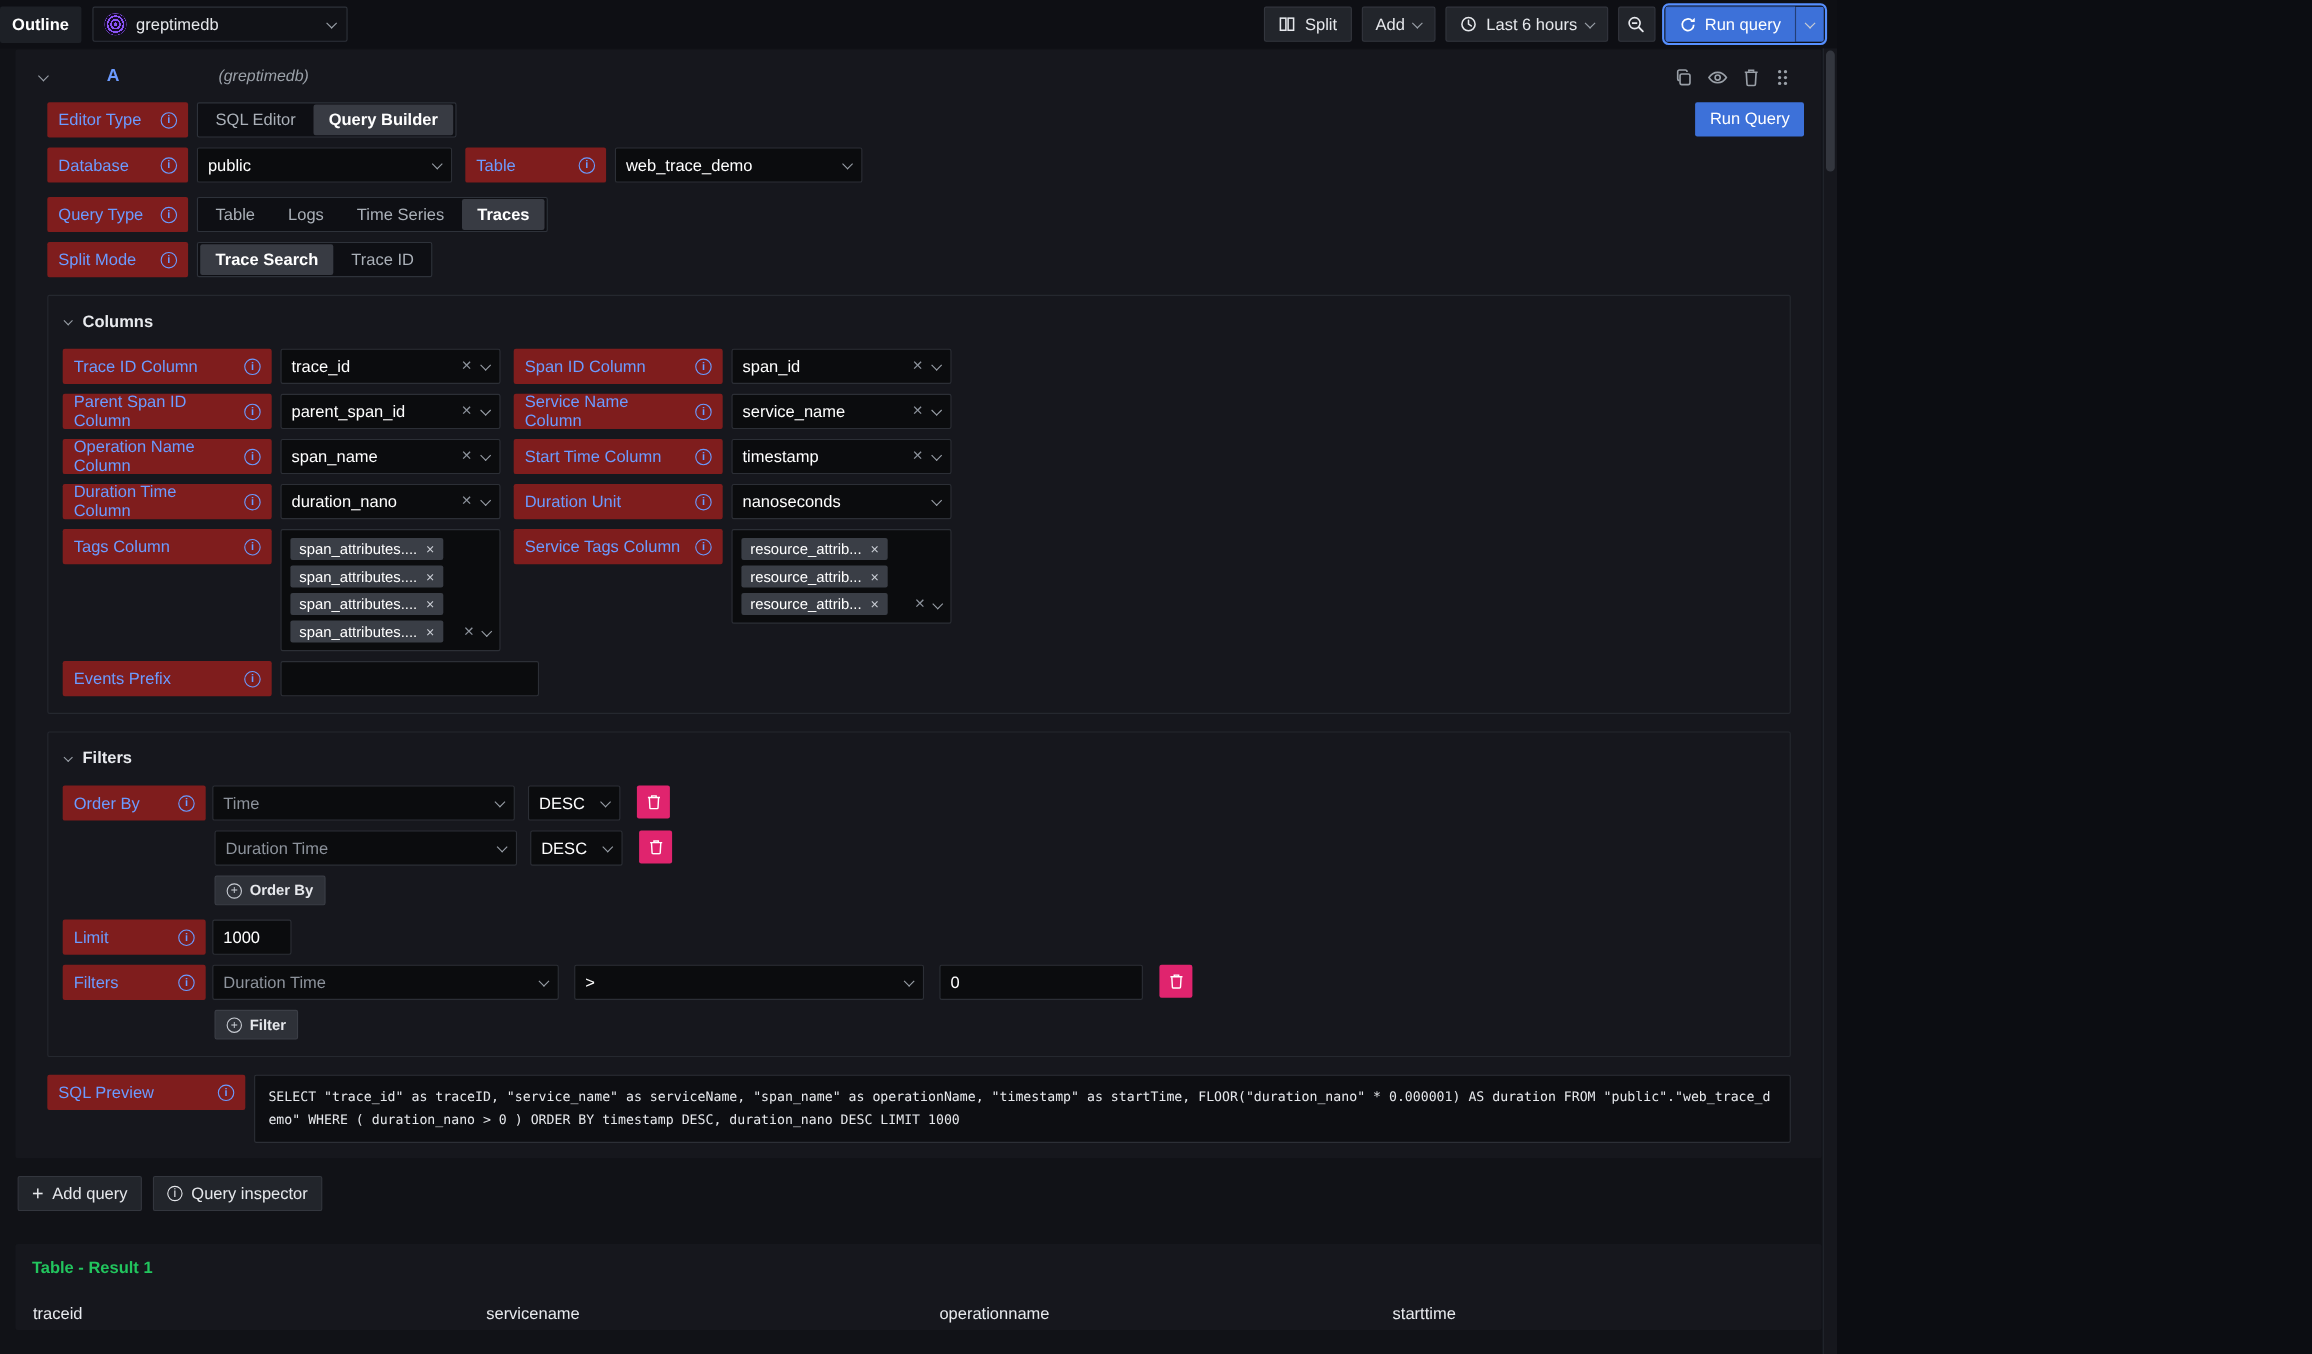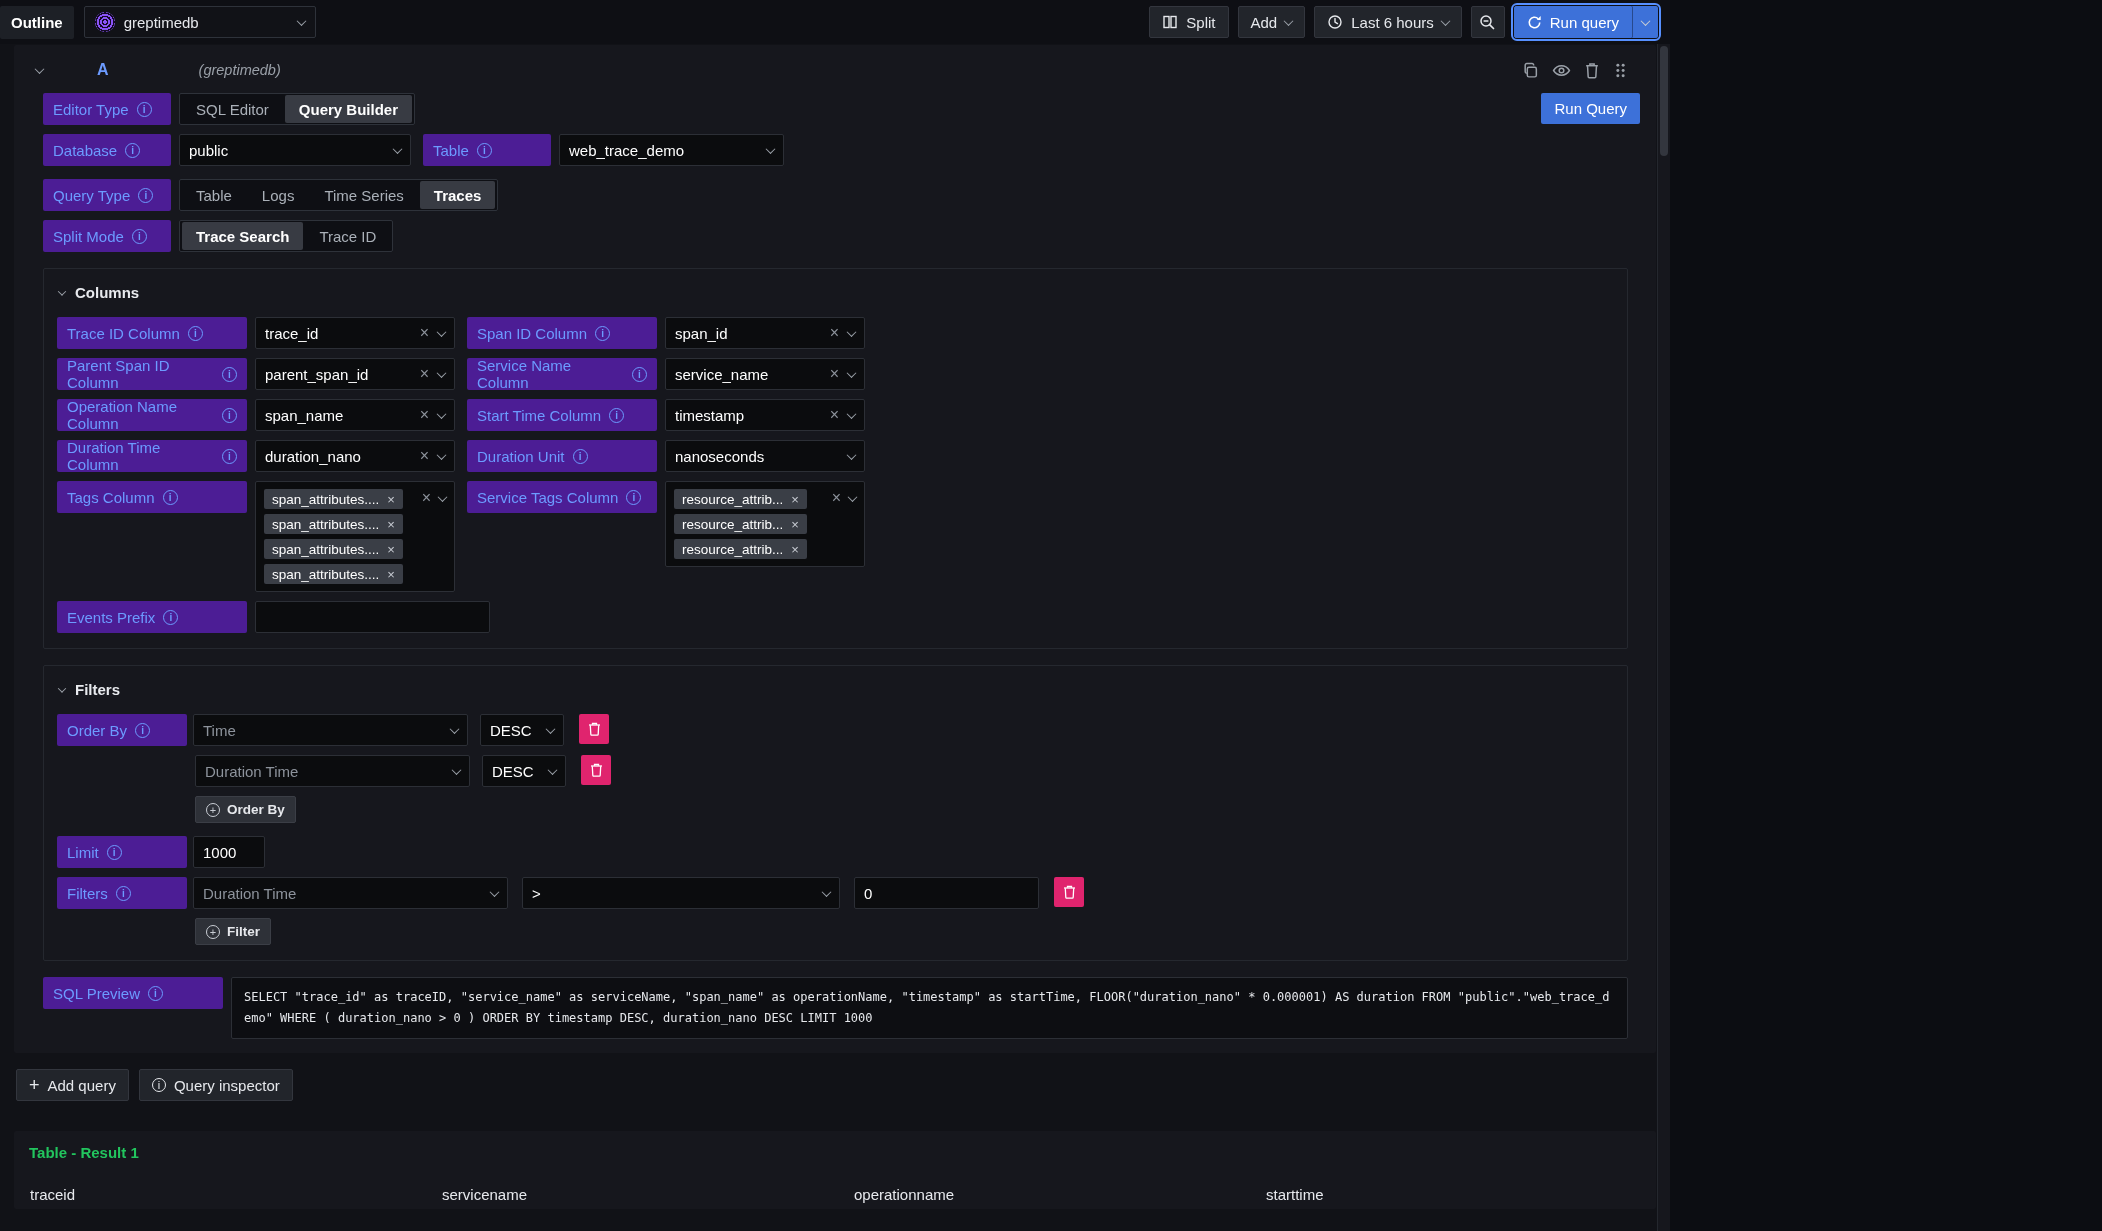--- a/index.html
+++ b/index.html
@@ -31,21 +31,21 @@
 
   .q-header { display:flex; align-items:center; height:26px; margin-bottom:10px; }
   .q-header .caret { margin:0 10px 0 6px; }
   .ref-id { color:#6c9bff; font-weight:700; font-size:16px; margin-left:44px; }
   .ds-hint { color:#9aa0a8; font-style:italic; margin-left:90px; font-size:14.5px; }
   .q-actions { margin-left:auto; display:flex; align-items:center; gap:13px; margin-right:12px; }
   .q-actions svg { display:block; }
 
   .editor-body { padding-left:13px; padding-right:12px; }
   .frow { display:flex; align-items:flex-start; gap:8px; margin-bottom:9px; }
-  .fld-lbl { height:32px; display:flex; align-items:center; gap:8px; padding:0 10px; background:#4c1d95; color:#6c9bff; font-weight:500; border-radius:2px; flex:0 0 auto; }
+  .fld-lbl { height:32px; display:flex; align-items:center; justify-content:space-between; gap:8px; padding:0 10px; background:#7f1d1d; color:#6c9bff; font-weight:500; border-radius:2px; flex:0 0 auto; }
   .info-ic { width:15px; height:15px; border:1.3px solid #6c9bff; border-radius:50%; color:#6c9bff; font-size:10px; font-weight:700; display:flex; align-items:center; justify-content:center; font-style:normal; flex:0 0 auto; }
 
   .seg-group { display:inline-flex; align-items:center; height:32px; background:#0e0f14; border:1px solid #2e323a; border-radius:2px; padding:0 1px; }
   .seg { height:28px; display:flex; align-items:center; padding:0 14px; color:#aab0b8; font-weight:500; border-radius:2px; margin:0 1px; cursor:pointer; white-space:nowrap; }
   .seg.active { background:#383b43; color:#ffffff; font-weight:700; }
 
   .select { height:32px; display:flex; align-items:center; background:#0b0c0e; border:1px solid #2c2f36; border-radius:2px; padding:0 9px; color:#ffffff; cursor:pointer; }
   .select .grow { flex:1; }
   .select .clear-x { color:#8d939c; font-size:16px; margin:0 9px 0 8px; line-height:1; }
   .gray { color:#8d939c; }
@@ -55,21 +55,21 @@
   .w130{width:130px;} .w275{width:275px;} .w84{width:84px;} .w315{width:315px;} .w318{width:318px;}
   .w320{width:320px;} .w185{width:185px;} .w72{width:72px;} .w235{width:235px;} .w180{width:180px;}
 
   .run-query-editor { position:absolute; top:48px; right:16px; height:31px; padding:0 13px; display:flex; align-items:center; background:#3d71d9; color:#fff; font-weight:500; border-radius:2px; cursor:pointer; }
 
   .section { border:1px solid #25282f; border-radius:2px; padding:13px; margin:16px 0 14px 0; }
   .section-hdr { display:flex; align-items:center; gap:10px; color:#e8eaee; font-weight:700; font-size:15px; margin:2px 0 16px 2px; }
   .section-hdr .chev { width:6px; height:6px; }
 
   
-  .multi { display:flex; align-items:flex-start; background:#0b0c0e; border:1px solid #2c2f36; border-radius:2px; padding:7px 8px; }
+  .multi { display:flex; align-items:flex-end; background:#0b0c0e; border:1px solid #2c2f36; border-radius:2px; padding:7px 8px; }
   .chips { display:flex; flex-direction:column; gap:5px; flex:1; }
   .chip { display:inline-flex; align-items:center; gap:8px; width:max-content; background:#3a3e46; color:#fff; border-radius:2px; padding:2.5px 8px; font-size:13.5px; }
   .chip .chip-x { color:#c9cdd4; font-size:13px; line-height:1; cursor:pointer; }
   .multi-ctrl { display:flex; align-items:center; gap:8px; padding-left:6px; }
   .multi-ctrl .clear-x { color:#8d939c; font-size:16px; }
 
   .del-btn { width:30px; height:30px; margin-left:9px; background:#e0246e; border-radius:2px; display:flex; align-items:center; justify-content:center; flex:0 0 auto; cursor:pointer; }
   .add-btn { height:27px; display:inline-flex; align-items:center; gap:7px; padding:0 10px; background:#2e3138; border:1px solid #3b3e46; border-radius:2px; color:#e6e8ec; font-weight:700; font-size:13.5px; cursor:pointer; }
   .circ { width:14px; height:14px; border:1.2px solid #c9cdd4; border-radius:50%; display:flex; align-items:center; justify-content:center; font-size:11px; color:#c9cdd4; font-weight:400; }
   .indent { margin-left:138px; }

